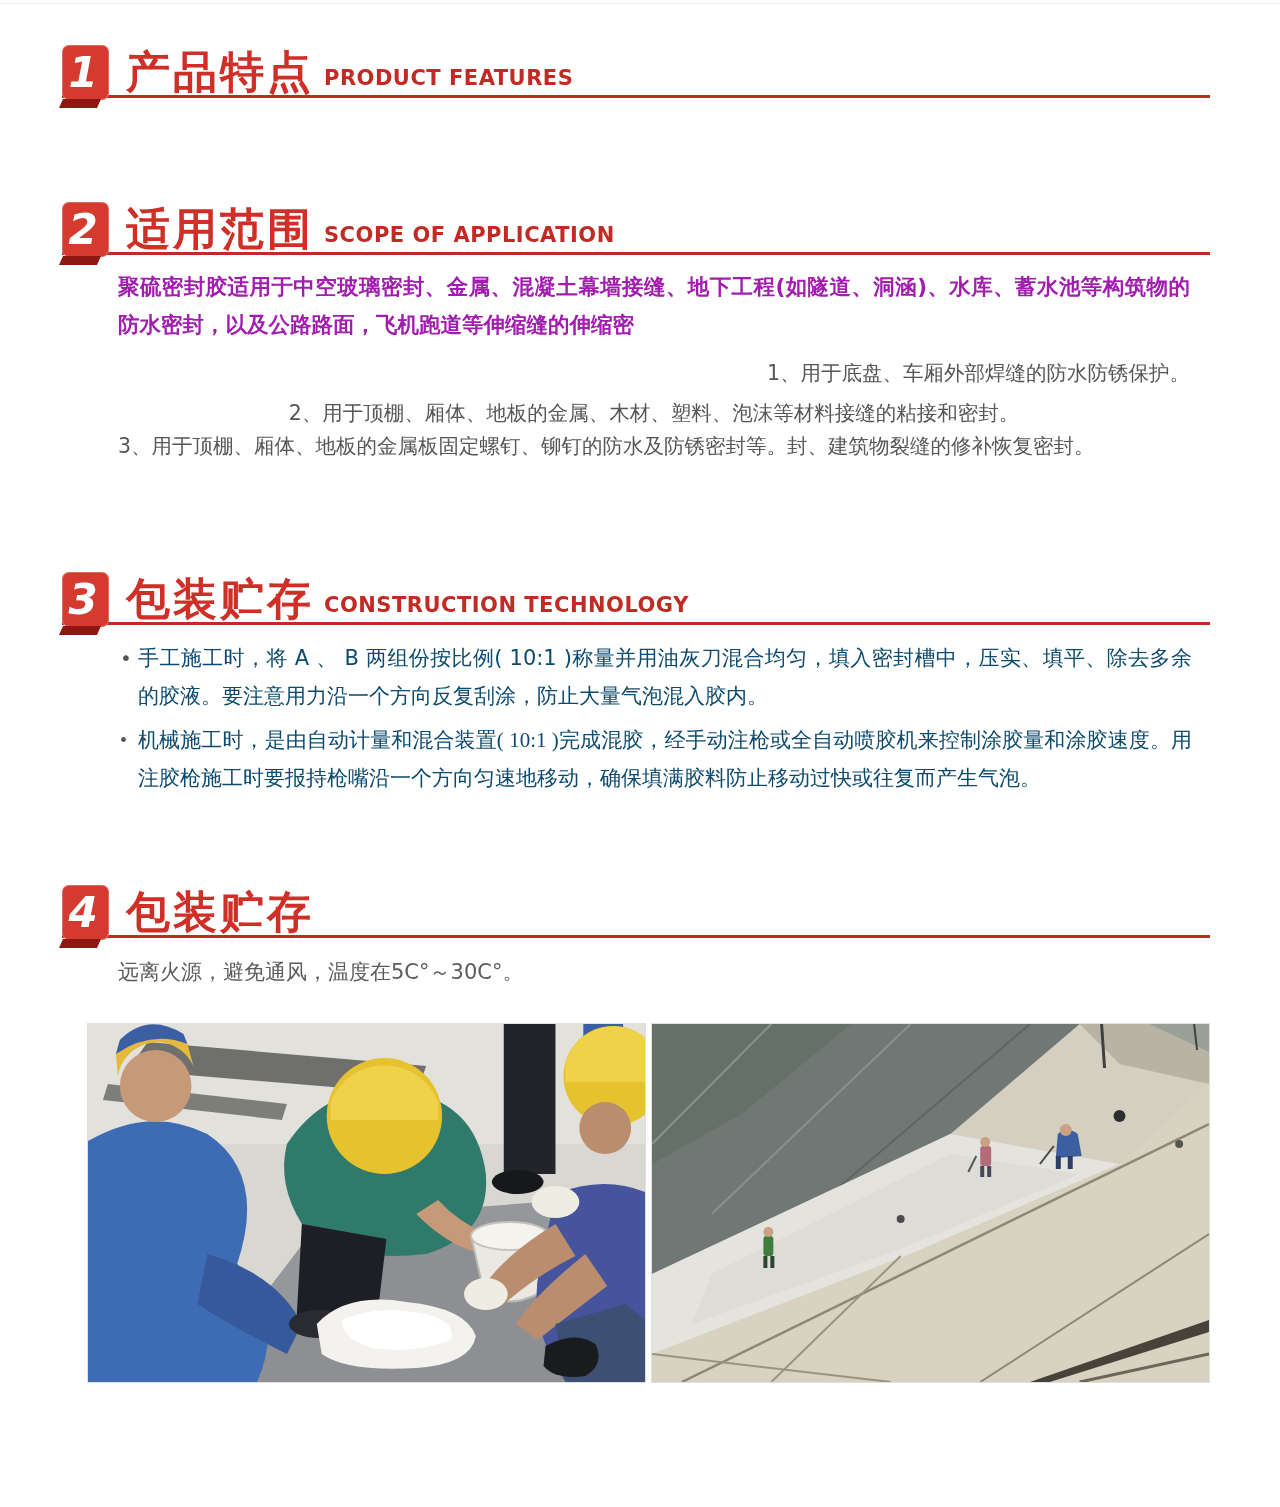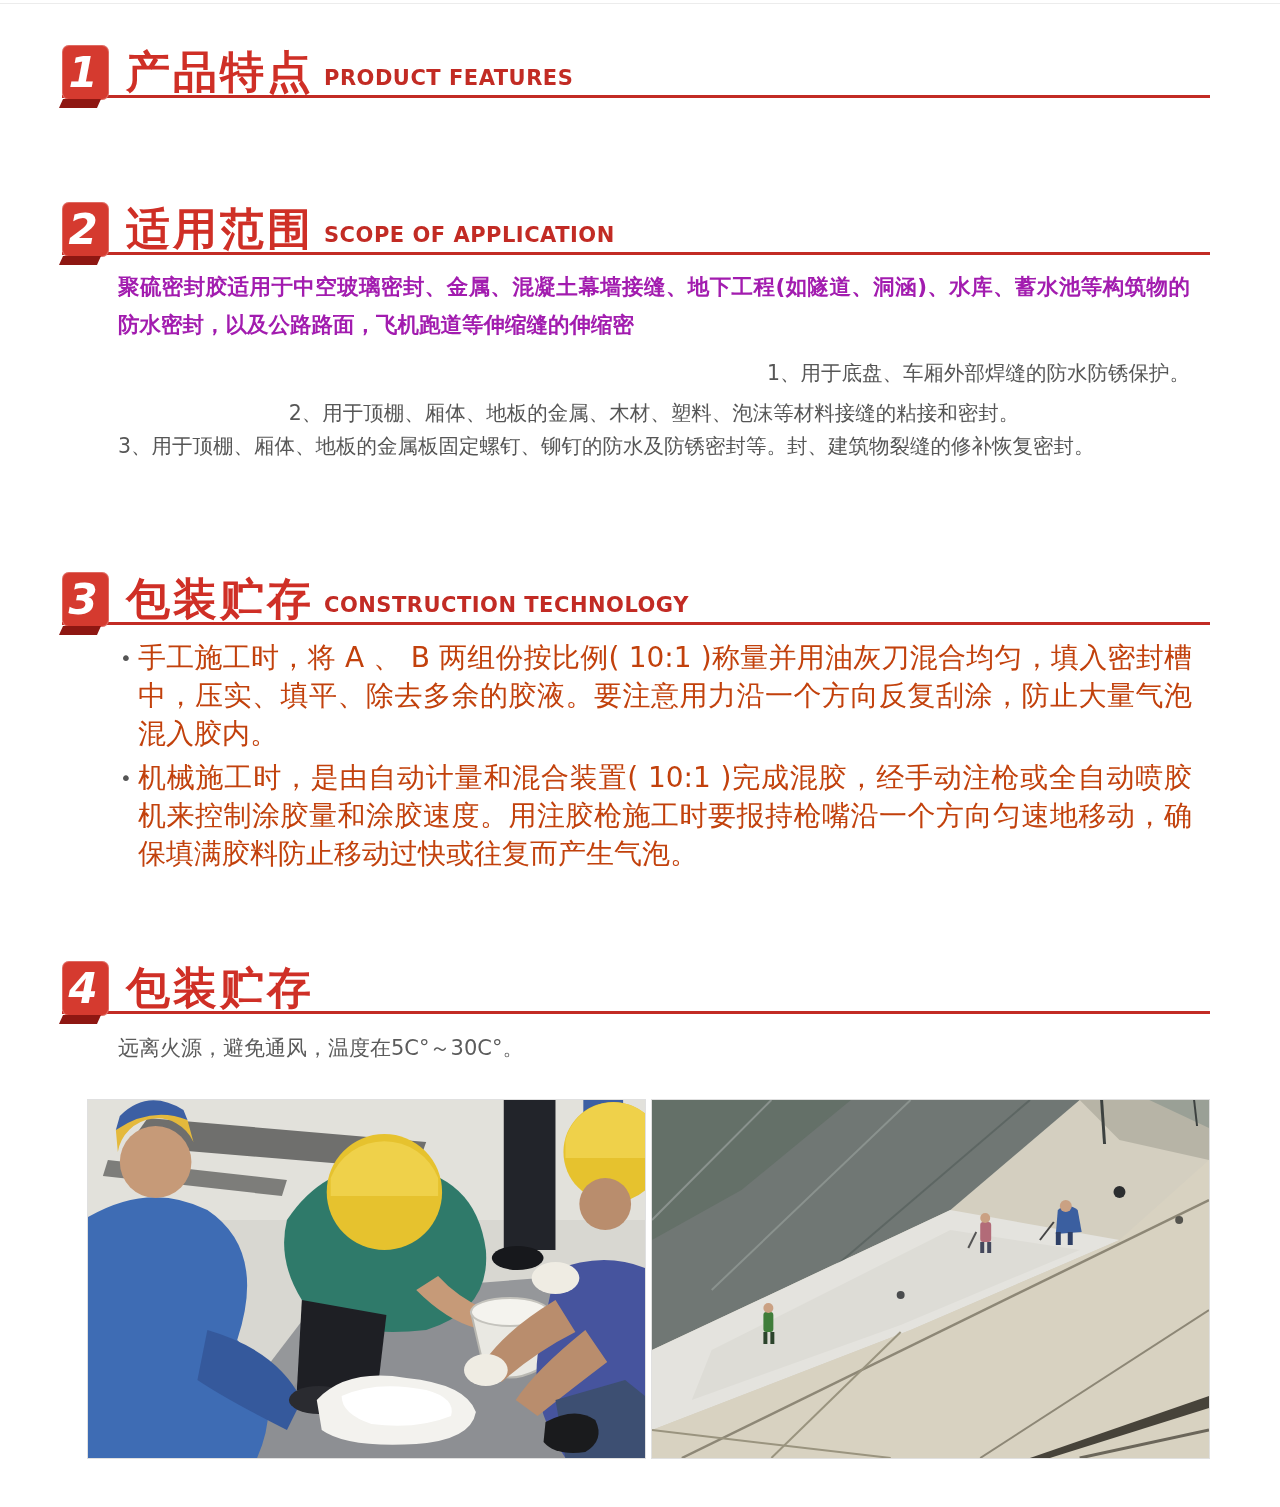--- a/index.html
+++ b/index.html
@@ -91,26 +91,26 @@
     line-height:24px;
     color:#565656;
   }
   .num-item.i1{margin-top:17px;text-align:right;}
   .num-item.i2{margin-top:16px;text-align:center;}
   .num-item.i3{margin-top:9px;}
 
   .bullet-list{margin:14px 18px 0 76px;padding:0;list-style:none;}
   .bullet-item{
     position:relative;
-    font-size:28px;
+    font-size:21px;
     line-height:38px;
-    color:#c2410c;
+    color:#0c4a6e;
     text-align:justify;
   }
-  .bullet-item + .bullet-item{margin-top:6px;}
+  .bullet-item + .bullet-item{margin-top:6px;font-family:Liberation Serif, serif;}
   .bullet-item::before{
     content:"•";
     position:absolute;
     left:-18px;top:0;
     color:#555;
     font-size:20px;
   }
 
   .photos{
     display:flex;

